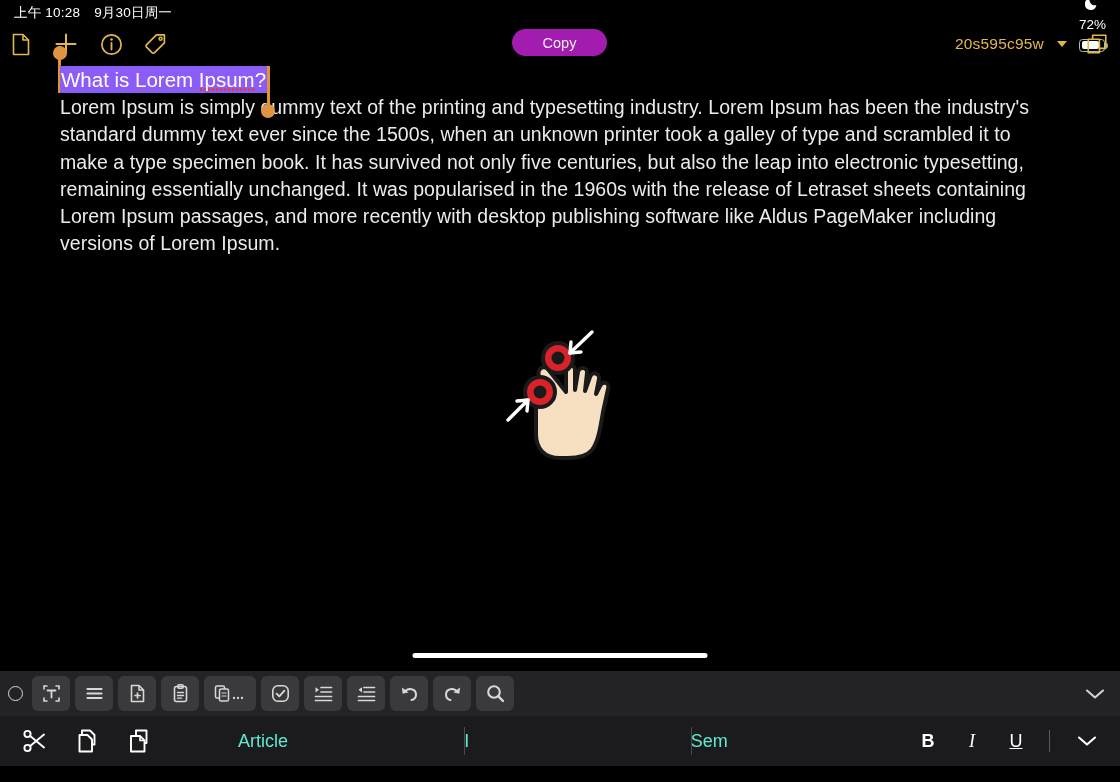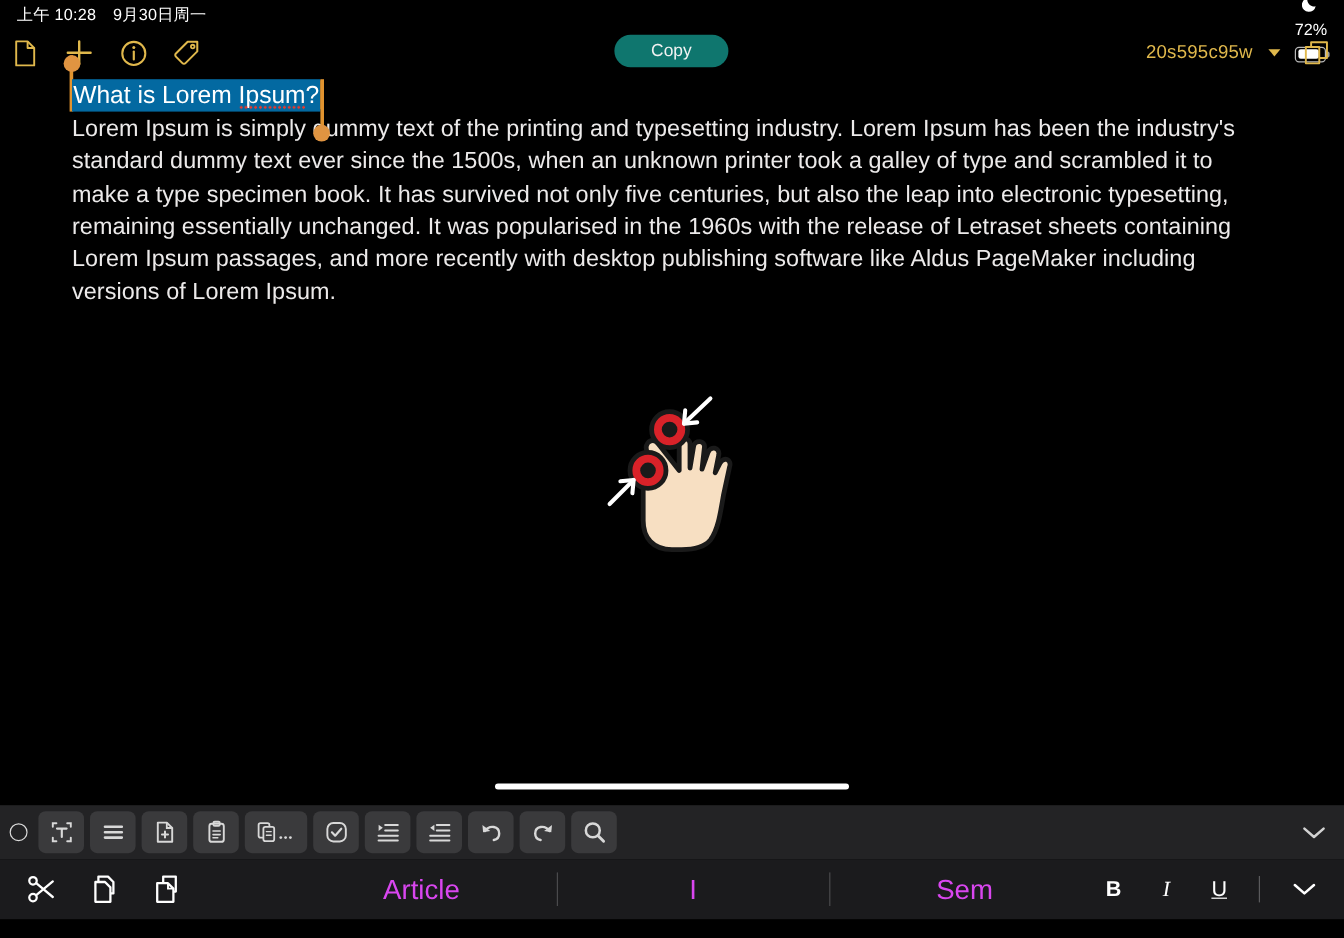--- a/index.html
+++ b/index.html
@@ -32,39 +32,39 @@
 
   
   .topbar {
     position: absolute; top: 26px; left: 0; width: 1120px; height: 36px;
   }
   .topbar-left { position: absolute; left: 8px; top: 0; display: flex; align-items: center; gap: 19px; height: 36px; }
   .tb-icon { width: 26px; height: 26px; display: flex; align-items: center; justify-content: center; cursor: pointer; }
   .copy-btn {
     position: absolute; left: 512px; top: 3px;
     width: 95px; height: 27px; border-radius: 14px;
-    background: #0f766e; color: #f2f2f2; font-size: 14.5px;
+    background: #a21caf; color: #f2f2f2; font-size: 14.5px;
     display: flex; align-items: center; justify-content: center; cursor: pointer;
   }
   .topbar-right {
     position: absolute; right: 10px; top: 0; height: 36px;
     display: flex; align-items: center; gap: 13px;
   }
   .doc-name { color: #e0b84c; font-size: 15.5px; letter-spacing: .2px; margin-left: 36px; }
   .chev-sm { width: 0; height: 0; border-left: 5.5px solid transparent; border-right: 5.5px solid transparent; border-top: 6px solid #e0b84c; }
 
   
   .doc {
     position: absolute; left: 0; top: 66px; width: 1120px;
     padding: 0 60px 0 60px;
   }
   .title-line { position: relative; display: inline-block; }
   .title-text {
     display: inline-block;
-    background: #0369a1;
+    background: #8b5cf6;
     color: #ffffff;
     font-size: 20.5px;
     line-height: 27px;
     padding: 0 1px;
     position: relative;
   }
   .caret { position: absolute; right: -2px; top: 1px; width: 2px; height: 24px; background: #e0932f; }
   .handle-start, .handle-end { position: absolute; width: 3px; background: #e0932f; }
   .handle-start { left: -2px; top: -20px; height: 47px; }
   .handle-end { right: -3px; top: 0px; height: 45px; }
@@ -105,21 +105,21 @@
 
   
   .format-bar {
     position: absolute; left: 0; top: 716px; width: 1120px; height: 50px;
     background: #1b1b1d; display: flex; align-items: center;
   }
   .fmt-left { display: flex; align-items: center; gap: 22px; padding-left: 20px; width: 238px; }
   .fmt-icon { width: 30px; height: 30px; display: flex; align-items: center; justify-content: center; cursor: pointer; }
   .suggest-wrap { display: flex; align-items: center; flex: 1; height: 100%; }
   .suggest {
-    flex: 1; text-align: center; color: #d946ef; font-size: 23px;
+    flex: 1; color: #5eead4; font-size: 18px;
     position: relative; height: 34px; line-height: 34px; cursor: pointer;
   }
   .suggest + .suggest::before {
     content: ""; position: absolute; left: 0; top: 3px; bottom: 3px; width: 1px; background: #4a4a4c;
   }
   .fmt-right { display: flex; align-items: center; gap: 22px; padding-right: 18px; }
   .fmt-txt { color: #fff; font-size: 18px; width: 22px; text-align: center; cursor: pointer; }
   .fmt-txt.b { font-weight: bold; }
   .fmt-txt.i { font-style: italic; font-family: "Liberation Serif", serif; }
   .fmt-txt.u { text-decoration: underline; }

